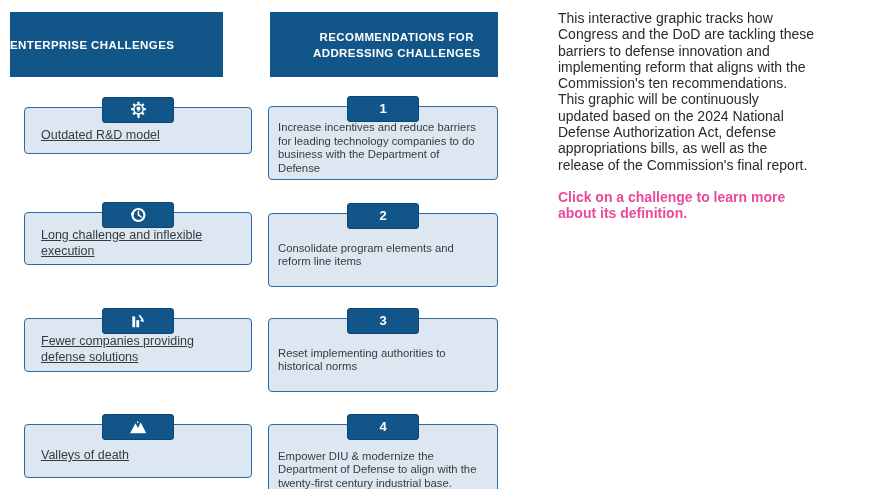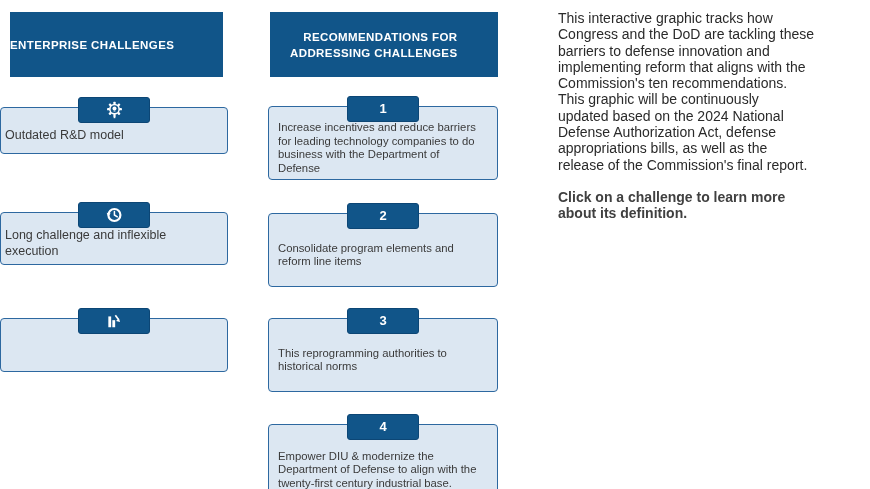--- a/index.html
+++ b/index.html
@@ -7,28 +7,28 @@
   .canvas {
     position:relative; width:870px; height:489px; background:#ffffff;
     overflow:hidden;
   }
   .col-header {
     position:absolute; top:12px; height:65px; background:#115589;
     color:#ffffff; font-weight:bold; font-size:11.5px; letter-spacing:.4px;
     display:flex; align-items:center; line-height:16px;
   }
   .col-header.left { left:10px; width:213px; justify-content:flex-start; text-align:center; }
-  .col-header.right { left:270px; width:228px; padding-left:20px; white-space:pre-line; text-align:right; }
+  .col-header.right { left:270px; width:228px; padding-left:43px; white-space:pre-line; text-align:center; }
 
   .card {
     position:absolute; background:#dce7f2; border:1px solid #2d68a0;
     border-radius:4px; display:flex; align-items:center;
     color:#3a3a3a; white-space:pre-line; cursor:pointer;
   }
-  .challenge { left:0; width:228px; font-size:12.5px; line-height:16px; padding:12px 4px 4px; }
+  .challenge { left:24px; width:228px; font-size:12.5px; line-height:16px; padding:12px 16px 4px;text-decoration:underline; }
   .recommendation { left:268px; width:230px; font-size:11.3px; line-height:13.5px; padding:14px 9px 4px; }
 
   .tab {
     position:absolute; top:-11px; left:50%; transform:translateX(-50%);
     width:72px; height:26px; background:#115589; border:1px solid #0c4675;
     border-radius:3px; display:flex; align-items:center; justify-content:center;
   }
   .tab .num { color:#ffffff; font-weight:bold; font-size:13px; white-space:normal; }
   .tab svg { display:block; }
 
@@ -39,21 +39,21 @@
   .r1 { top:106px; height:74px; }
   .r2 { top:213px; height:74px; }
   .r3 { top:318px; height:74px; }
   .r4 { top:424px; height:82px; }
 
   .sidebar {
     position:absolute; left:558px; top:10px; width:312px;
     font-size:14px; line-height:16.3px; color:#2a2a2a;
   }
   .sidebar p { white-space:pre-line; }
-  .sidebar p.bold { font-weight:bold; color:#404040; margin-top:16px; }
+  .sidebar p.bold { font-weight:bold; color:#ec4899; margin-top:16px; }
 </style>
 </head>
 <body>
 
 <div class="canvas">
 
   <div class="col-header left">
     <span>ENTERPRISE CHALLENGES</span>
   </div>
   <div class="col-header right">
@@ -106,22 +106,35 @@
         <svg width="20" height="20" viewBox="0 0 24 24">
           <g fill="#ffffff">
             <rect x="5.2" y="6.5" width="3.4" height="13"></rect>
             <rect x="10" y="11" width="3.4" height="8.5"></rect>
             <path d="M13.6 5.2 L17.6 10.6" stroke="#ffffff" stroke-width="2" fill="none"></path>
             <path d="M19.3 13.2 L14.4 12 L17.9 8.6 Z"></path>
           </g>
         </svg>
       </span>
     </div>
+    <span>Fewer companies providing
+defense solutions</span>
   </div>
 
+  <div class="card challenge c4">
+    <div class="tab">
+      <span>
+        <svg width="22" height="20" viewBox="0 0 24 24">
+          <path d="M2.5 19.5 L9 7.5 L12 13.2 L15.2 6.2 L21.8 19.5 Z" fill="#ffffff"></path>
+          <path d="M11.6 4.5 L12.6 6.6 L11.9 8 L11 6.4 Z" fill="#ffffff"></path>
+        </svg>
+      </span>
+    </div>
+    <span>Valleys of death</span>
+  </div>
 
   <div class="card recommendation r1">
     <div class="tab">
       <span class="num">1</span>
     </div>
     <span>Increase incentives and reduce barriers
 for leading technology companies to do
 business with the Department of
 Defense</span>
   </div>
@@ -131,21 +144,21 @@
       <span class="num">2</span>
     </div>
     <span>Consolidate program elements and
 reform line items</span>
   </div>
 
   <div class="card recommendation r3">
     <div class="tab">
       <span class="num">3</span>
     </div>
-    <span>This reprogramming authorities to
+    <span>Reset implementing authorities to
 historical norms</span>
   </div>
 
   <div class="card recommendation r4">
     <div class="tab">
       <span class="num">4</span>
     </div>
     <span>Empower DIU &amp; modernize the
 Department of Defense to align with the
 twenty-first century industrial base.</span>

